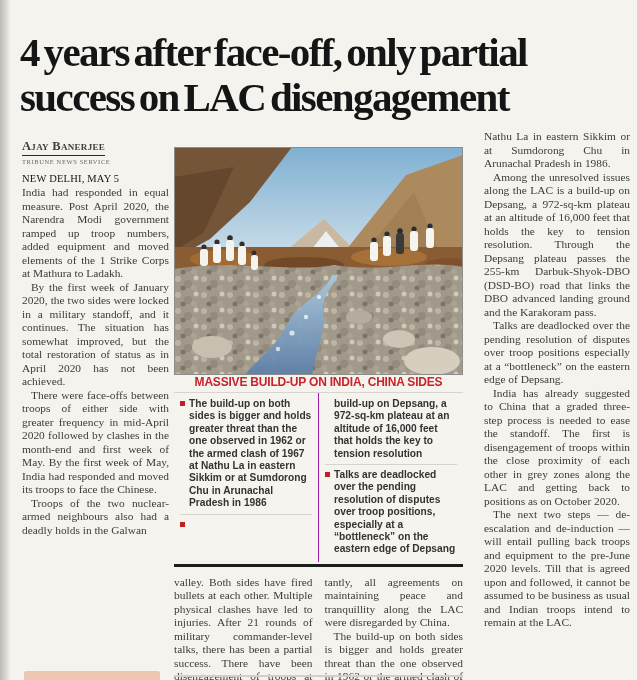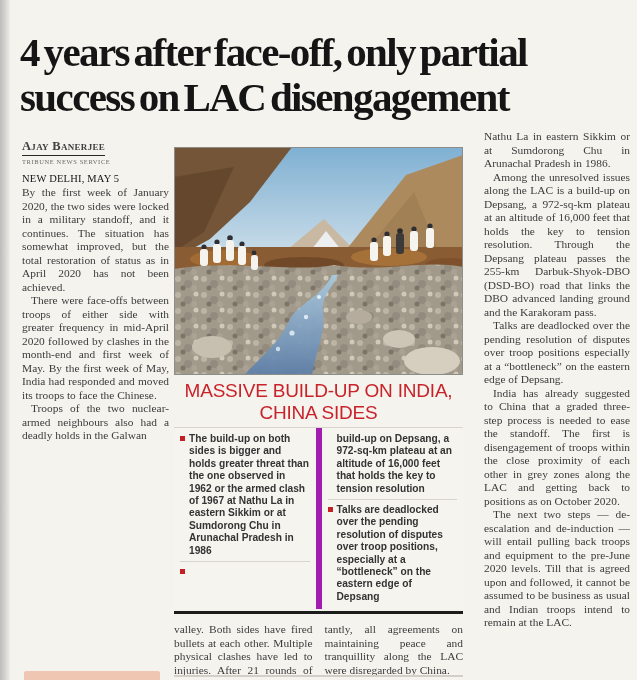--- a/index.html
+++ b/index.html
@@ -43,29 +43,29 @@
     font-size:11.4px; line-height:13.5px; text-align:justify;
     color:#3b3b3b; hyphens:auto; -webkit-hyphens:auto;
   }
   .para + .para { text-indent:9px; }
 
   
   .photo { width:289px; height:228px; display:block; }
 
   
   .ib-title {
-    margin-top:5px; text-align:center;
+    text-align:center;
     font-family:"Liberation Sans", sans-serif;
-    font-weight:normal; font-size:19px; letter-spacing:-.2px;
+    font-weight:bold; font-size:12px; letter-spacing:-.2px;
     color:#c9232a; padding-bottom:3px;
     border-bottom:1px solid #d8d5cf;
   }
   .ib-cols { display:flex; background:#f6f4ee; }
   .ib-col { flex:1; padding:5px 6px 2px 6px; }
-  .ib-col.right { border-left:6px solid #a21caf; }
+  .ib-col.right { border-left:1px solid #a21caf; }
   .ib-item {
     position:relative; padding-left:9px; margin-bottom:4px; padding-bottom:4px;
     border-bottom:1px solid #d8d5cf;
     font-family:"Liberation Sans", sans-serif;
     font-weight:bold; font-size:10.2px; line-height:12.4px; color:#333;
   }
   .ib-item:last-child { border-bottom:none; margin-bottom:0; }
   .sq {
     position:absolute; left:0; top:3px; width:5px; height:5px;
     background:#c32026;
@@ -93,20 +93,21 @@
 
   <div class="headline">
     <div>4 years after face-off, only partial</div>
     <div>success on LAC disengagement</div>
   </div>
 
   <div class="col-left">
     <span class="byline-name">Ajay Banerjee</span>
     <div class="agency">TRIBUNE NEWS SERVICE</div>
     <div class="dateline">NEW DELHI, MAY 5</div>
+    <p class="para">India had responded in equal measure. Post April 2020, the Narendra Modi government ramped up troop numbers, added equipment and moved elements of the 1 Strike Corps at Mathura to Ladakh.</p>
     <p class="para">By the first week of January 2020, the two sides were locked in a military standoff, and it continues. The situation has somewhat improved, but the total restoration of status as in April 2020 has not been achieved.</p>
     <p class="para">There were face-offs between troops of either side with greater frequency in mid-April 2020 followed by clashes in the month-end and first week of May. By the first week of May, India had responded and moved its troops to face the Chinese.</p>
     <p class="para">Troops of the two nuclear-armed neighbours also had a deadly holds in the Galwan</p>
   </div>
 
   <div class="col-mid">
 
     <svg class="photo" viewBox="0 0 289 228" xmlns="http://www.w3.org/2000/svg">
       <defs>
         <linearGradient id="sky" x1="0" y1="0" x2="0" y2="1">

